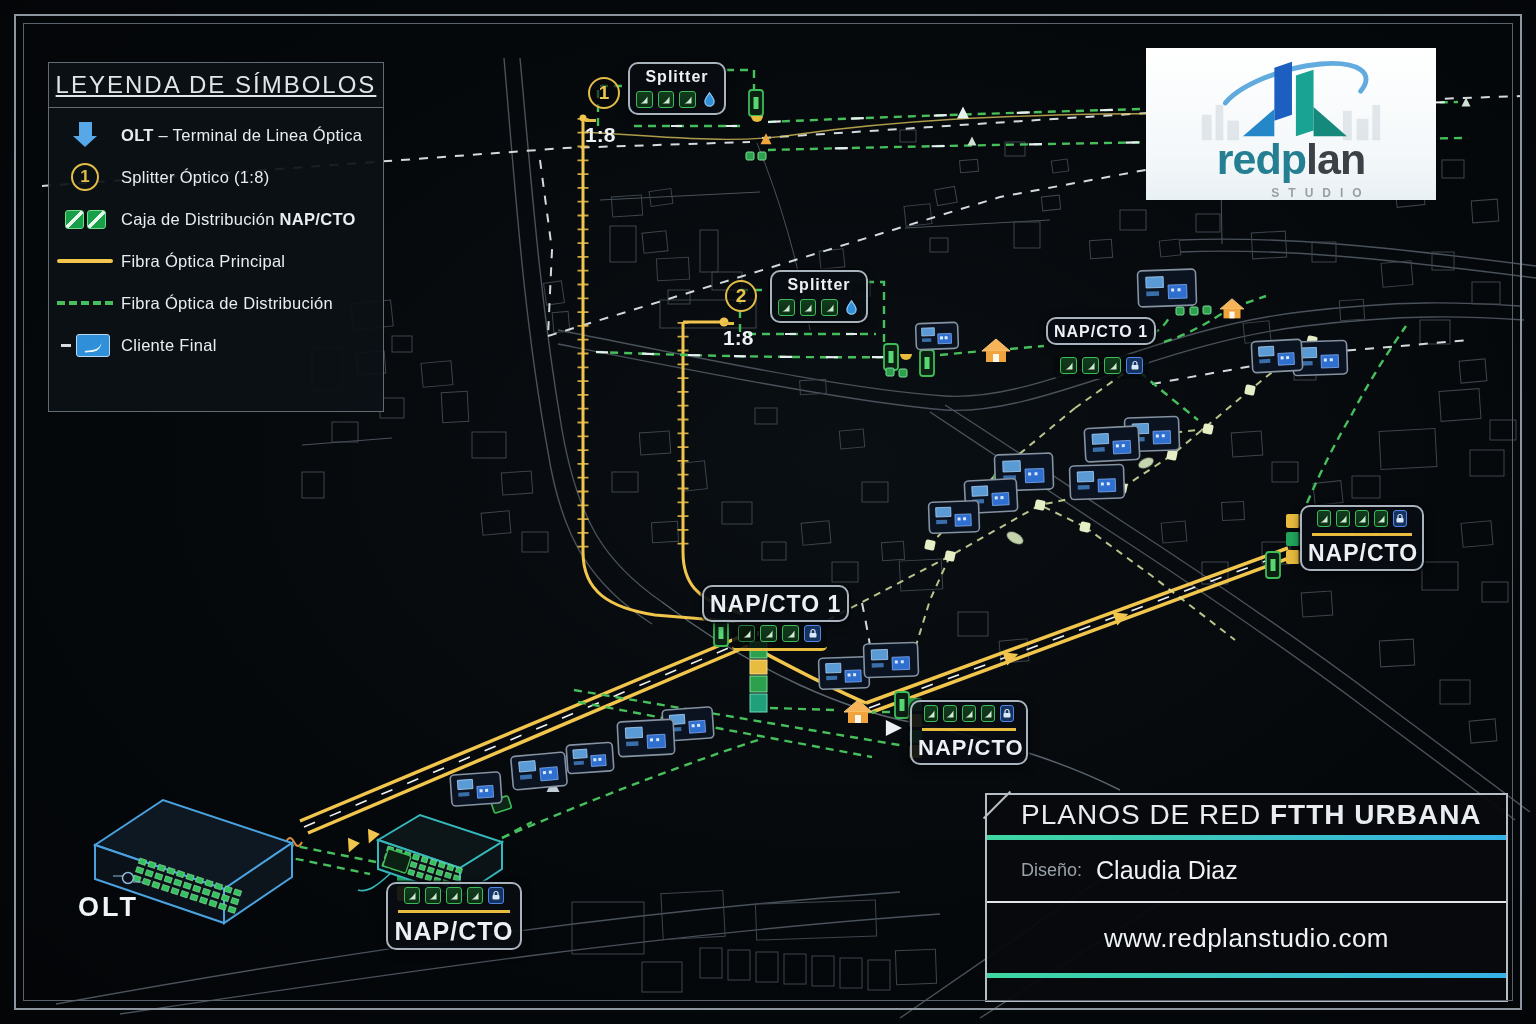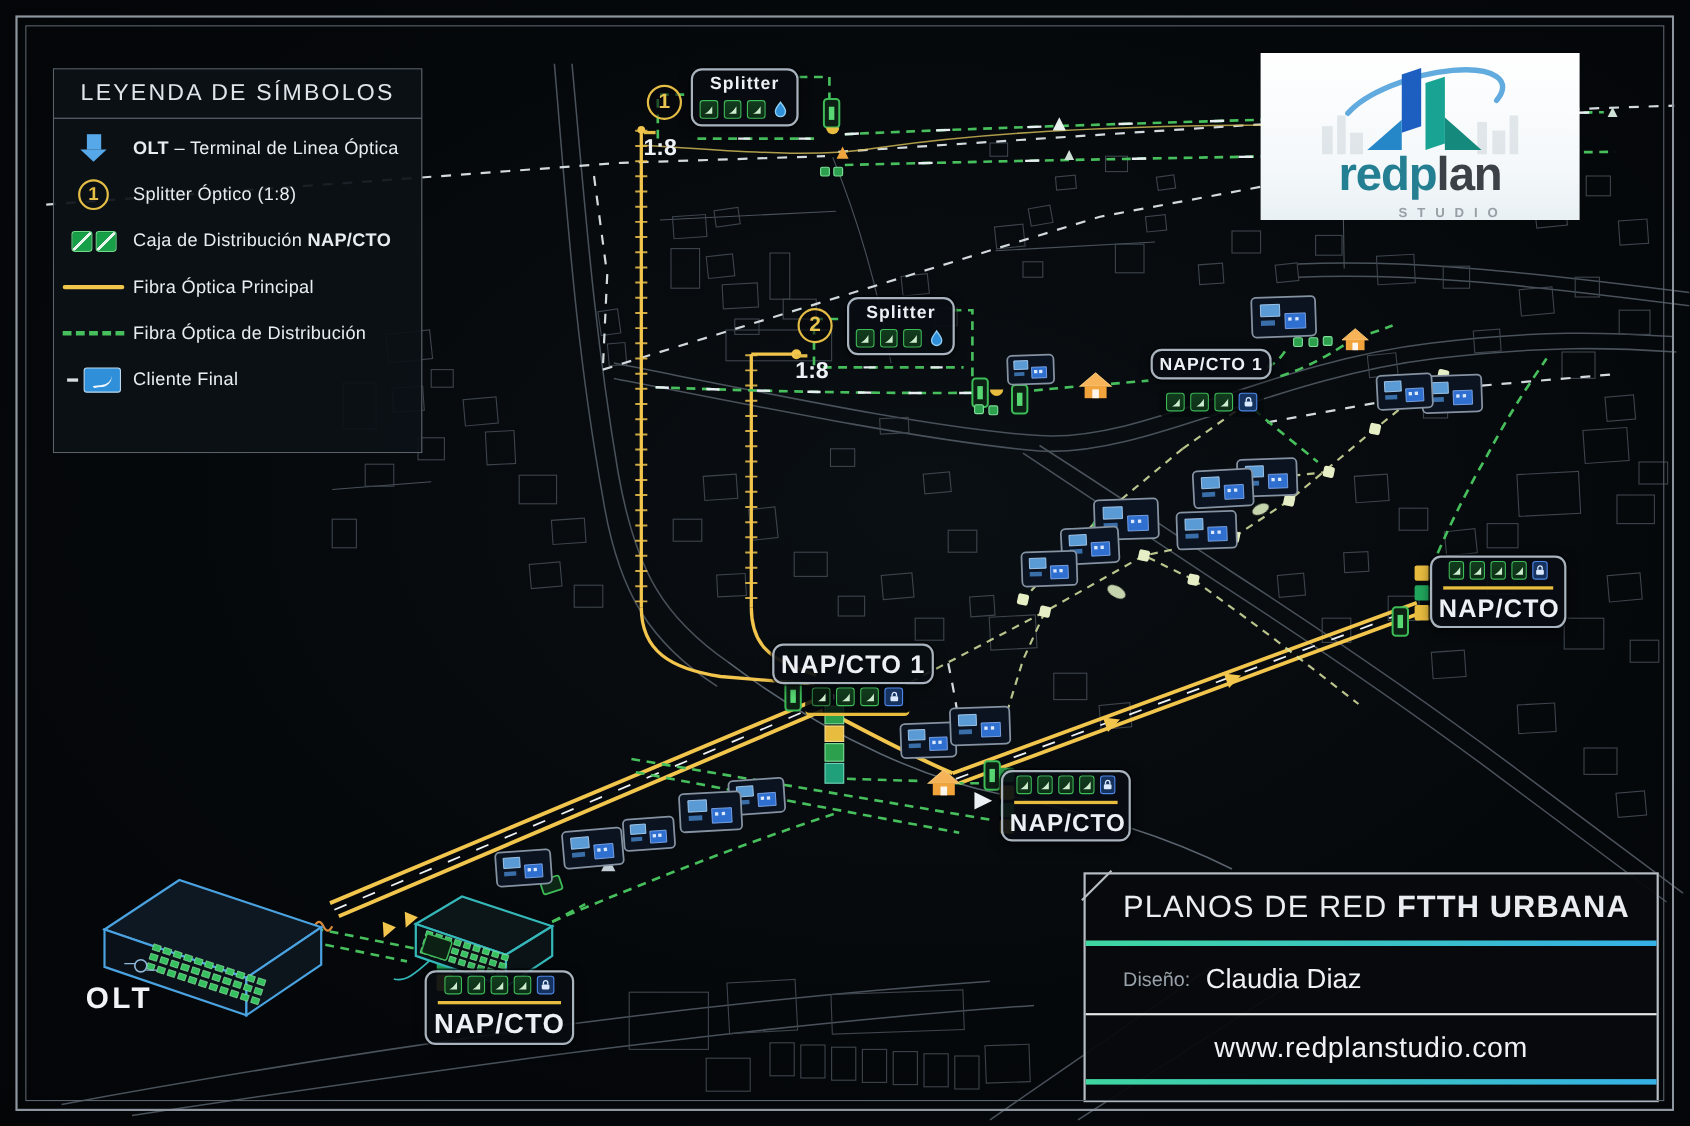--- a/index.html
+++ b/index.html
@@ -8,22 +8,22 @@
   #stage { position:relative; width:1536px; height:1024px;
     background:radial-gradient(ellipse at 55% 45%, #0a0f13 0%, #05080b 60%, #030507 100%); }
   .frame-outer { position:absolute; inset:14px; border:2px solid #8d969e; pointer-events:none; z-index:40; }
   .frame-inner { position:absolute; inset:23px; border:1.5px solid #5a626b; pointer-events:none; z-index:40; }
   #map-svg { position:absolute; left:0; top:0; z-index:1; }
 
   
   .legend { position:absolute; left:48px; top:62px; width:336px; height:350px;
     background:rgba(12,17,23,.93); border:1.5px solid #636b73; z-index:30; }
   .legend-title { height:45px; display:flex; align-items:center; justify-content:center;
-    color:#dfe5ea; font-size:21px; letter-spacing:2px; font-weight:500;
-    border-bottom:1.5px solid #636b73; }
+    color:#dfe5ea; font-size:24px; letter-spacing:2px; font-weight:500;
+    border-bottom:1.5px solid #636b73;text-decoration:underline; }
   .legend-rows { padding:6px 0 0 0; }
   .legend-row { display:flex; align-items:center; height:42px; }
   .legend-ic { width:72px; display:flex; justify-content:center; align-items:center; flex:none; }
   .legend-tx { color:#e8edf1; font-size:16.5px; letter-spacing:.3px; }
   .legend-tx b { font-weight:700; }
   .ic-arrow { position:relative; width:13px; height:14px; background:#56a8e8; margin-bottom:12px; }
   .ic-arrow::after { content:''; position:absolute; left:-6px; top:14px; border:12px solid transparent;
     border-top:11px solid #56a8e8; border-bottom:none; }
   .ic-circle { width:28px; height:28px; border:2.5px solid #e3bd45; border-radius:50%;
     color:#e3bd45; font-size:17px; font-weight:700; display:flex; align-items:center; justify-content:center; }
@@ -75,29 +75,29 @@
   .ratio-text { position:absolute; color:#eef2f6; font-size:21px; font-weight:600; z-index:20;margin-top:15px; }
   .ratio-text .tick { display:block; width:11px; height:3px; background:#e3bd45; margin-bottom:1px; }
   .olt-label { position:absolute; left:78px; top:892px; color:#f0f4f7; font-size:27px; font-weight:700;
     letter-spacing:3px; z-index:20; }
 
   
   .title-block { position:absolute; left:985px; top:793px; width:523px; height:209px;
     background:rgba(7,10,13,.94); border:2px solid #b6bdc4; z-index:35; }
   .title-block .corner-cut { position:absolute; left:-9px; top:9px; width:38px; height:2px;
     background:#b6bdc4; transform:rotate(-45deg); }
-  .tb-row1 { height:60px; display:flex; align-items:center; padding-left:34px;
+  .tb-row1 { height:40px; display:flex; align-items:center; padding-left:34px;
     font-size:28px; color:#e9edf1; letter-spacing:1px; white-space:pre; }
   .tb-row1 b { font-weight:700; }
   .tb-grad { height:5px; background:linear-gradient(90deg,#3fd6a0,#35b0e6); }
   .tb-row2 { height:63px; display:flex; align-items:center; padding-left:34px; gap:14px;
     border-bottom:2px solid #e5e5e5; }
   .tb-design { font-size:18px; color:#99a2aa; }
   .tb-name { font-size:25px; color:#eef2f5; }
-  .tb-row3 { height:58px; display:flex; align-items:center; justify-content:center;
+  .tb-row3 { height:70px; display:flex; align-items:center; justify-content:center;
     font-size:26px; color:#eef2f5; letter-spacing:.5px;border-radius:23px; }
 </style>
 </head>
 <body>
 
 <div id="stage">
 
 <svg id="map-svg" width="1536" height="1024" viewBox="0 0 1536 1024">
 
   <g stroke="#49515a" stroke-width="1.4" fill="none">

